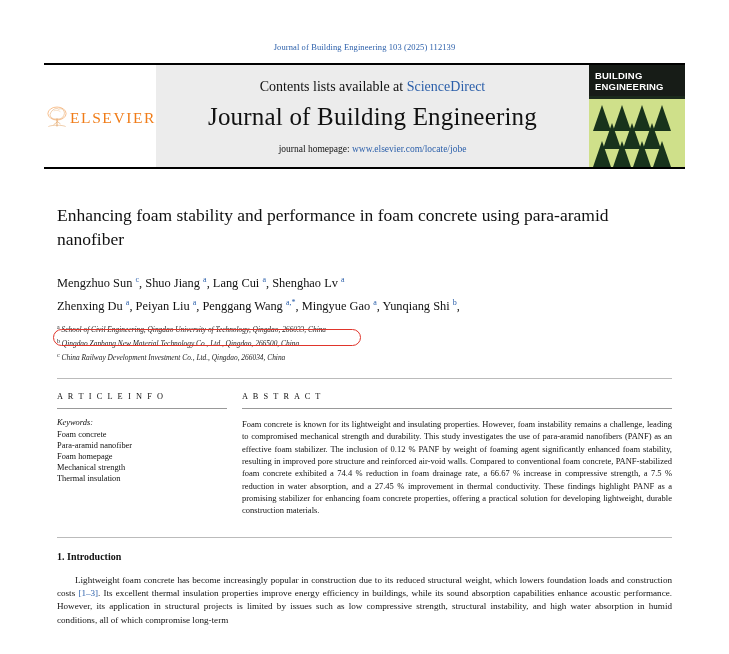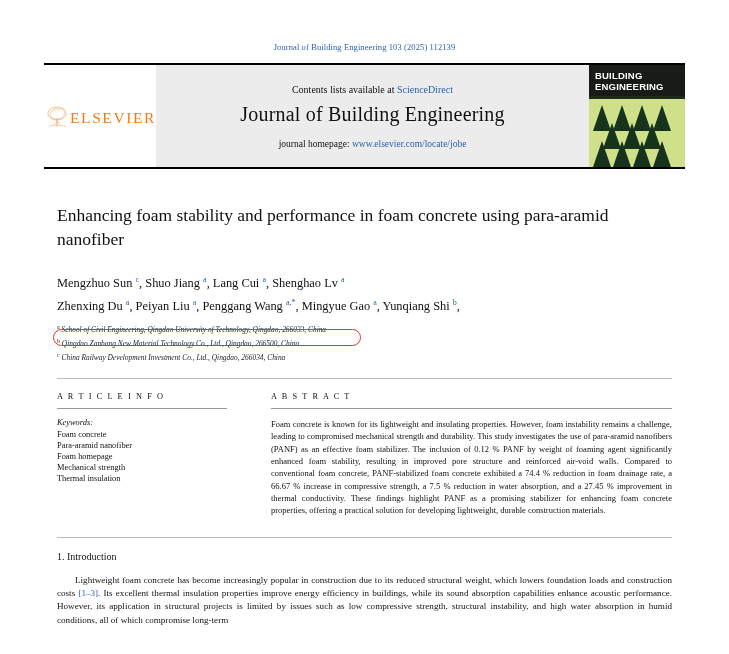--- a/index.html
+++ b/index.html
@@ -62,29 +62,29 @@
   .center-cell {
     flex: 1 1 auto;
     background: #ececec;
     display: flex;
     flex-direction: column;
     align-items: center;
     justify-content: center;
     text-align: center;
   }
   .contents-line {
-    font-size: 10px;
+    font-size: 14px;
     color: #111;
     margin-bottom: 8px;
   }
   .contents-line .sd {
     color: #2b5faa;
   }
   .journal-title {
-    font-size: 20px;
+    font-size: 25px;
     color: #111;
     margin-bottom: 13px;
     letter-spacing: 0.2px;
   }
   .homepage-line {
     font-size: 9.5px;
     color: #111;
   }
   .homepage-line .url {
     color: #2b5faa;
@@ -166,21 +166,21 @@
     box-sizing: border-box;
     pointer-events: none;
   }
   .rule {
     margin: 14px 57px 0 57px;
     border-top: 0.8px solid #bbb;
   }
   .info-abstract {
     display: flex;
     margin: 13px 57px 0 57px;
-    gap: 44px;
+    gap: 15px;
   }
   .col-info {
     width: 170px;
     flex: 0 0 170px;
   }
   .col-abstract {
     flex: 1 1 auto;
   }
   .sec-head {
     font-size: 8.3px;
@@ -217,21 +217,21 @@
     text-align: justify;
     color: #111;
   }
   .bottom-rule {
     margin: 20px 57px 0 57px;
     border-top: 0.8px solid #bbb;
   }
   .intro-head {
     margin: 13px 57px 0 57px;
     font-size: 10px;
-    font-weight: normal;
+    font-weight: bold;
     color: #111;
     font-family: "Liberation Serif", serif;
   }
   .intro-body {
     margin: 12px 57px 0 57px;
     font-size: 9.1px;
     line-height: 13.4px;
     text-align: justify;
     color: #111;
   }

